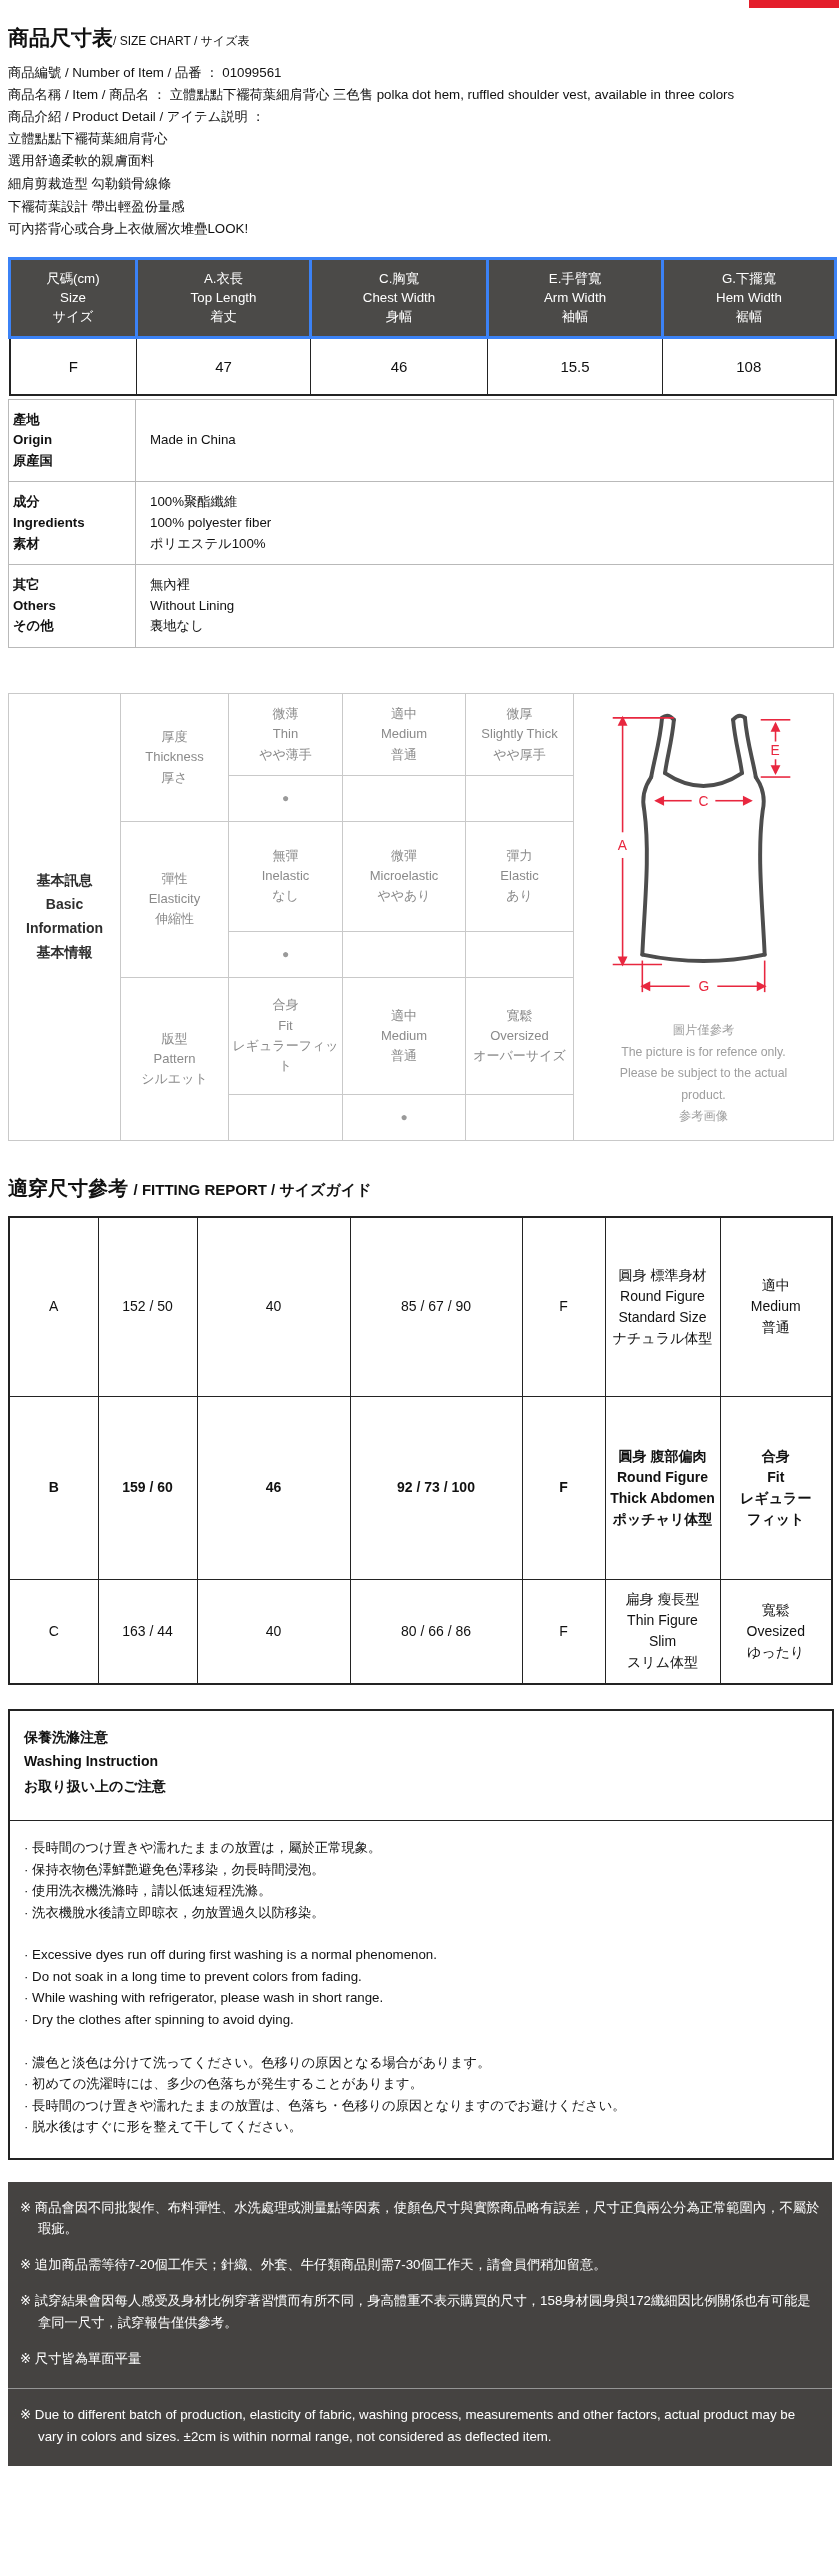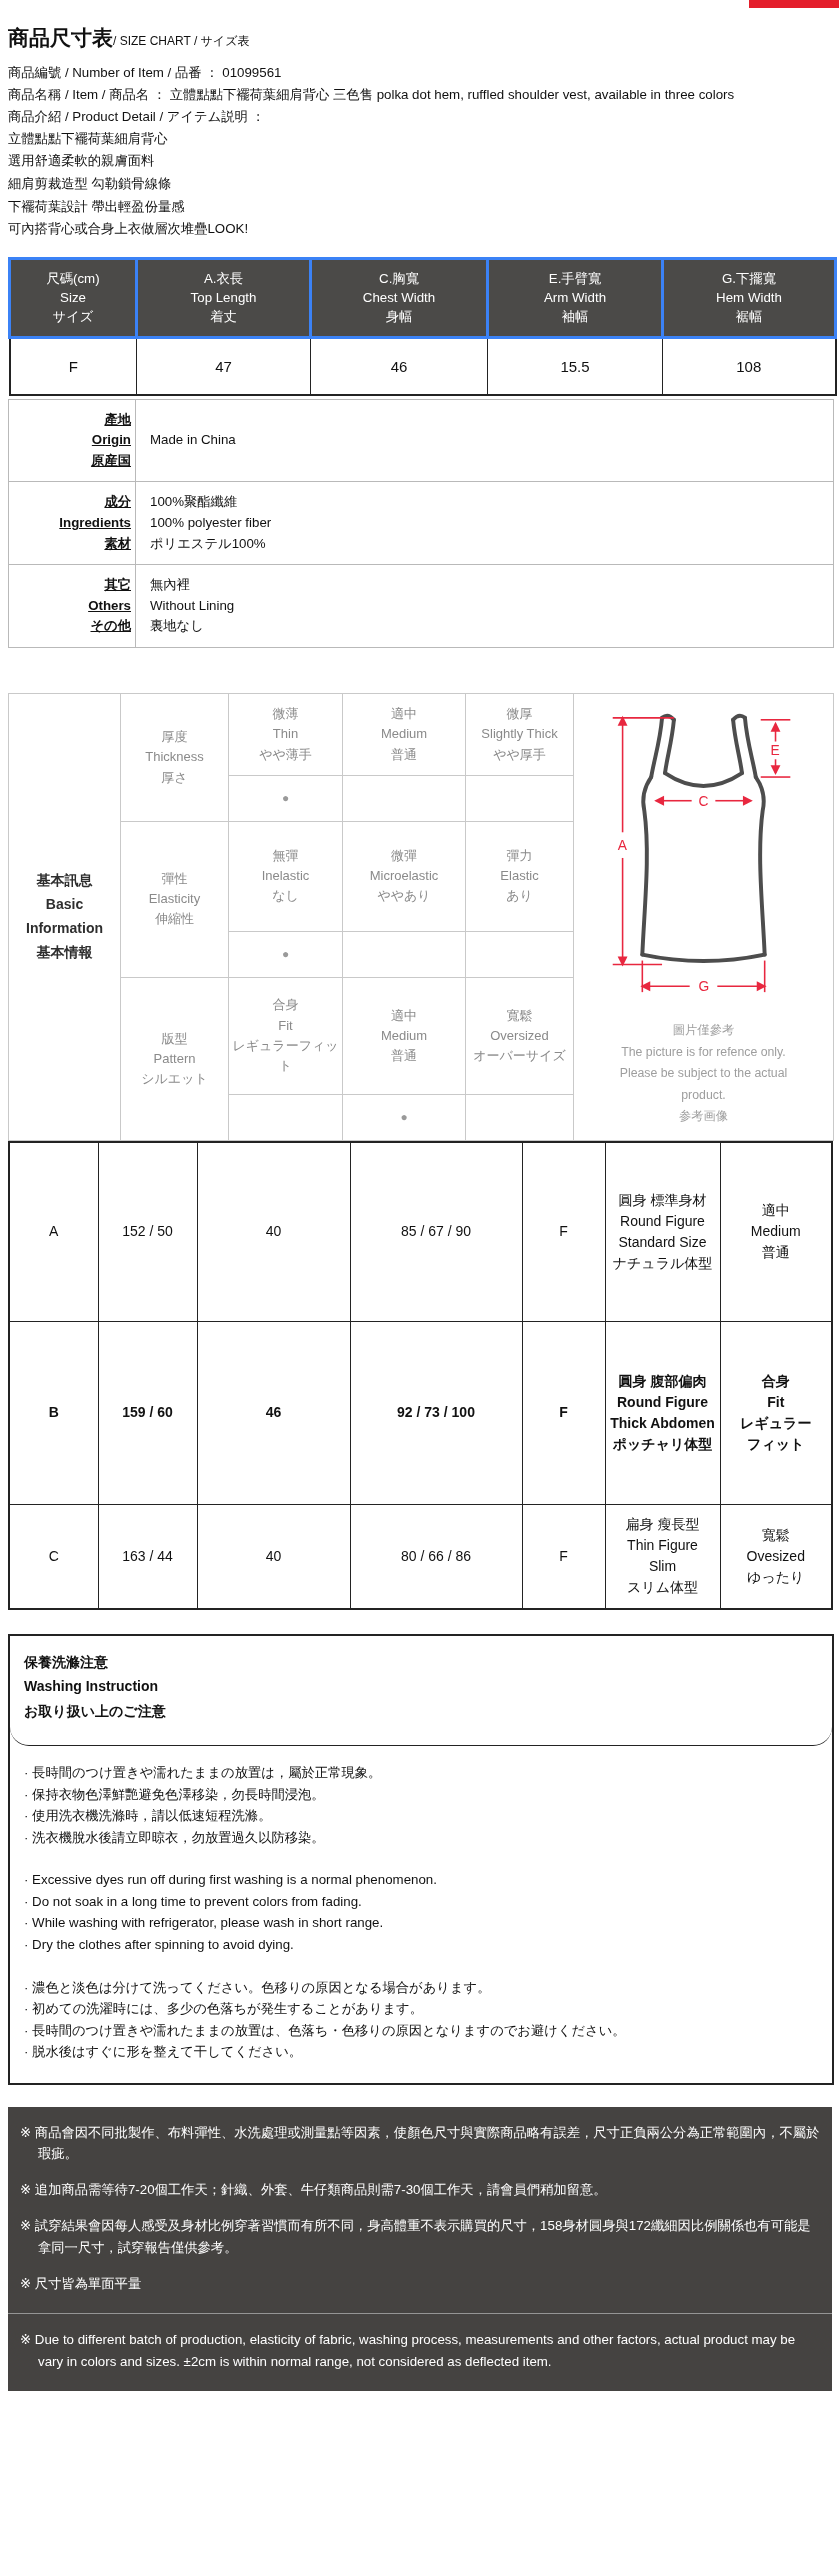--- a/index.html
+++ b/index.html
@@ -34,21 +34,21 @@
   table.dark-head td{
     border:1px solid #232323;text-align:center;font-size:15px;
     padding:6px 3px;color:#111;
   }
   table.size-table{width:826px;margin-top:16px;}
   table.size-table td{height:43px;}
 
   
   table.info-table{width:826px;margin-top:3px;border:1px solid #b9b9b9;}
   table.info-table td{border:1px solid #b9b9b9;font-size:13.3px;line-height:1.55;}
-  table.info-table td.lbl{font-weight:bold;text-align:right;padding:10px 4px;color:#111;text-decoration:underline;}
+  table.info-table td.lbl{font-weight:bold;text-align:left;padding:10px 4px;color:#111;}
   table.info-table td.val{padding:10px 14px;color:#111;}
 
   
   table.basic-table{width:826px;margin-top:45px;border:1px solid #c9c9c9;color:#8a8a8a;}
   table.basic-table td{border:1px solid #c9c9c9;text-align:center;font-size:13px;line-height:1.55;}
   table.basic-table td.b-title{font-weight:bold;color:#2e2e2e;font-size:14px;line-height:1.7;}
   table.basic-table td.opt{height:73px;padding:4px 3px;}
   table.basic-table td.dotcell{height:43px;}
   table.basic-table td.prop{padding:4px 2px;}
   .dot{color:#9a9a9a;font-size:12px;}
@@ -60,21 +60,21 @@
   h2.title .suffix{font-size:15px;font-weight:bold;}
   table.fit-table{width:822px;}
   table.fit-table th{font-size:13.3px;padding:10px 2px;}
   table.fit-table td{font-size:14px;line-height:1.5;}
   tr.row-a td{height:166px;}
   tr.row-b td{height:170px;font-weight:bold;}
   tr.row-c td{height:91px;}
 
   
   .wash-box{border:2px solid #232323;margin-top:24px;width:822px;}
-  .wash-title{font-size:14px;font-weight:bold;line-height:1.75;padding:14px 14px 22px 14px;border-bottom:1px solid #232323;color:#111;border-radius:19px;}
+  .wash-title{font-size:14px;font-weight:bold;line-height:1.75;padding:14px 14px 22px 14px;border-bottom:1px solid #232323;color:#111;}
   .wash-body{padding:16px 14px 20px 14px;font-size:13.3px;line-height:1.62;color:#111;}
   .wash-line{margin:0;}
   .group-gap{margin-top:21px;}
 
   
   .notes-box{background:#454341;color:#ffffff;margin-top:22px;width:824px;}
   .notes-section{padding:15px 12px 4px 12px;}
   .notes-section + .notes-section{border-top:1px solid #959595;}
   .note-item{font-size:13.3px;line-height:1.6;margin:0 0 15px 0;padding-left:18px;text-indent:-18px;}
 
@@ -286,20 +286,21 @@
 オーバーサイズ</td>
     </tr>
     <tr>
       <td class="dotcell"><span class="dot"></span></td>
       <td class="dotcell"><span class="dot">●</span></td>
       <td class="dotcell"><span class="dot"></span></td>
     </tr>
   </tbody>
     </table>
 
+  <h2 class="title"><span>適穿尺寸參考</span> <span class="suffix">/ FITTING REPORT / サイズガイド</span></h2>
 
   <table class="dark-head fit-table">
     <colgroup>
         <col style="width:89px">
         <col style="width:99px">
         <col style="width:153px">
         <col style="width:172px">
         <col style="width:83px">
         <col style="width:115px">
         <col style="width:112px">

